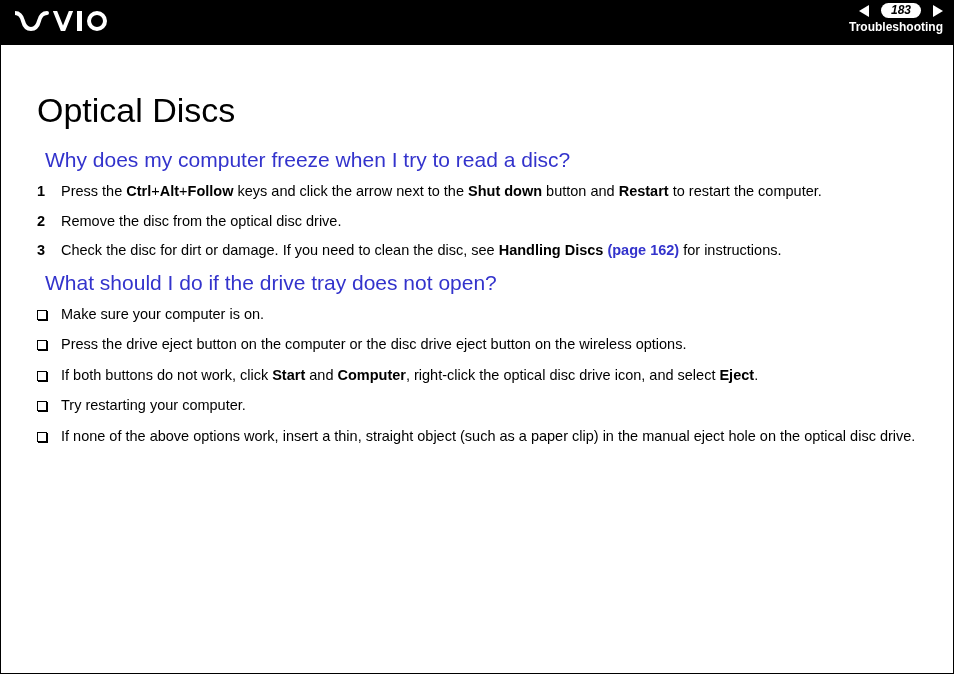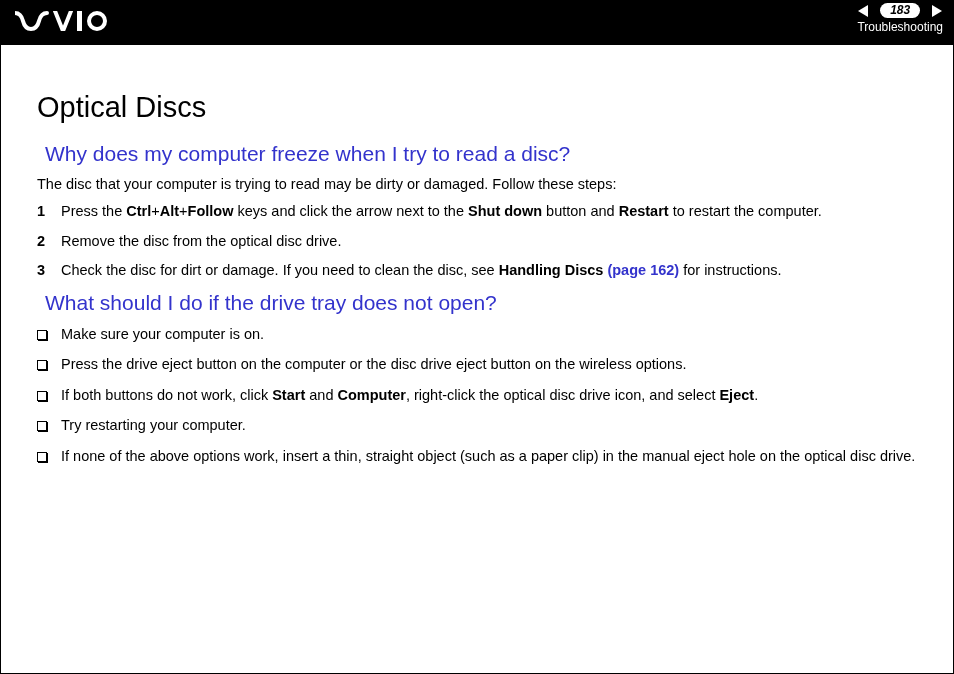--- a/index.html
+++ b/index.html
@@ -28,21 +28,21 @@
   }
   .logo svg { display: block; }
   .header-right {
     text-align: right;
     color: #fff;
     padding-top: 2px;
   }
   .page-nav {
     display: flex;
     align-items: center;
-    justify-content: center;
+    justify-content: flex-end;
     gap: 12px;
   }
   .page-nav .pill {
     background: #fff;
     color: #000;
     font-style: italic;
     font-weight: bold;
     font-size: 12px;
     padding: 0 10px;
     border-radius: 8px;
@@ -51,29 +51,29 @@
   }
   .arrow-left, .arrow-right {
     width: 0; height: 0;
     border-top: 6px solid transparent;
     border-bottom: 6px solid transparent;
   }
   .arrow-left { border-right: 10px solid #fff; }
   .arrow-right { border-left: 10px solid #fff; }
   .section-label {
     font-size: 12px;
-    font-weight: normal;
+    font-weight: bold;
     margin-top: 2px;
   }
   .content {
     padding: 46px 36px 0 36px;
   }
   h1 {
     font-weight: normal;
-    font-size: 29px;
+    font-size: 34px;
     color: #000;
     margin-bottom: 18px;
   }
   h2 {
     font-weight: normal;
     font-size: 21px;
     color: #3333cc;
     margin-bottom: 10px;
     margin-top: 10px;
     margin-left: 8px;
@@ -132,21 +132,20 @@
       <div class="arrow-right"></div>
     </div>
     <div class="section-label">Troubleshooting</div>
   </div>
 </div>
 
 <div class="content">
   <h1>Optical Discs</h1>
 
   <h2>Why does my computer freeze when I try to read a disc?</h2>
-  <p class="intro">The disc that your computer is trying to read may be dirty or damaged. Follow these steps:</p>
 
   <div class="list">
     <div class="list-row">
       <div class="marker">1</div>
       <div class="body-text"><span>Press the </span><b>Ctrl</b><span>+</span><b>Alt</b><span>+</span><b>Follow</b><span> keys and click the arrow next to the </span><b>Shut down</b><span> button and </span><b>Restart</b><span> to restart the computer.</span></div>
     </div>
     <div class="list-row">
       <div class="marker">2</div>
       <div class="body-text">Remove the disc from the optical disc drive.</div>
     </div>

